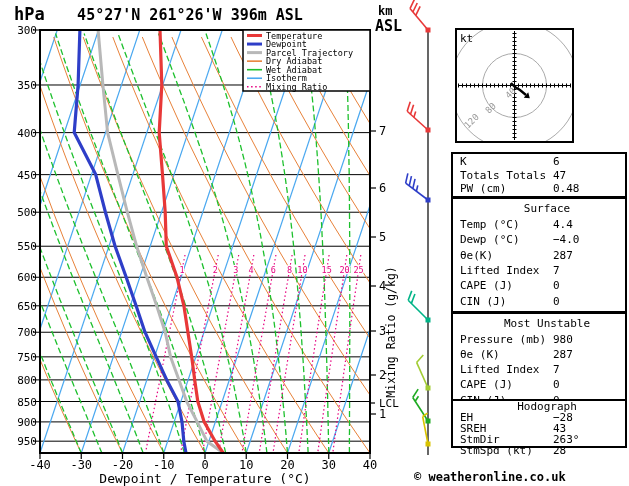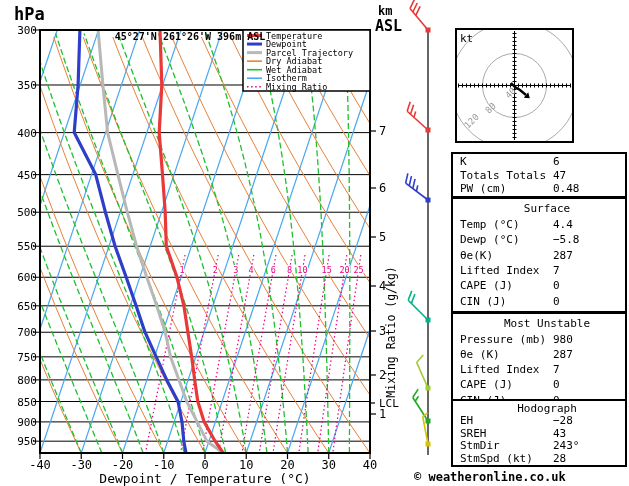--- a/index.html
+++ b/index.html
@@ -1,20 +1,20 @@
 <!DOCTYPE html>
 <html><head>
 <meta charset="utf-8">
 <style>
   html,body{margin:0;padding:0;background:#fff;}
   #page{position:relative;width:629px;height:486px;background:#fff;overflow:hidden;
         font-family:"DejaVu Sans Mono","Liberation Mono",monospace;color:#000;}
   .abs{position:absolute;}
   .hdr{font-weight:bold;font-size:13px;white-space:nowrap;}
-  #title{left:40px;top:6px;width:300px;text-align:center;font-size:10px;letter-spacing:0px;margin-top:25px;}
+  #title{left:40px;top:6px;width:300px;text-align:center;font-size:15px;letter-spacing:0px;}
   #datetime{left:398px;top:6px;width:229px;text-align:right;font-size:13px;}
   #hpa{left:14px;top:4px;font-size:17px;font-weight:bold;}
   #kmlbl{left:378px;top:4px;font-size:12px;font-weight:bold;}
   #asllbl{left:375px;top:17px;font-size:15px;font-weight:bold;}
   #footer{left:414px;top:470px;width:229px;text-align:left;font-size:12px;font-weight:bold;}
   .tbox{position:absolute;left:451px;width:176px;border:2px solid #000;background:#fff;
         box-sizing:border-box;display:flex;flex-direction:column;justify-content:space-evenly;
         font-size:11px;line-height:1;}
   .trow{position:relative;padding-left:7px;white-space:nowrap;}
   .tval{position:absolute;left:100px;top:0;}
@@ -339,36 +339,36 @@
 
   <div class="tbox" style="top:152px;height:46px">
     <div class="trow"><span>K</span><span class="tval">6</span></div>
     <div class="trow"><span>Totals Totals</span><span class="tval">47</span></div>
     <div class="trow"><span>PW (cm)</span><span class="tval">0.48</span></div>
   </div>
 
   <div class="tbox" style="top:197px;height:116px">
     <div class="trow thead">Surface</div>
     <div class="trow"><span>Temp (°C)</span><span class="tval">4.4</span></div>
-    <div class="trow"><span>Dewp (°C)</span><span class="tval">−5.8</span></div>
+    <div class="trow"><span>Dewp (°C)</span><span class="tval">−4.0</span></div>
     <div class="trow"><span>θe(K)</span><span class="tval">287</span></div>
     <div class="trow"><span>Lifted Index</span><span class="tval">7</span></div>
     <div class="trow"><span>CAPE (J)</span><span class="tval">0</span></div>
     <div class="trow"><span>CIN (J)</span><span class="tval">0</span></div>
   </div>
 
   <div class="tbox" style="top:312px;height:100px">
     <div class="trow thead">Most Unstable</div>
     <div class="trow"><span>Pressure (mb)</span><span class="tval">980</span></div>
     <div class="trow"><span>θe (K)</span><span class="tval">287</span></div>
     <div class="trow"><span>Lifted Index</span><span class="tval">7</span></div>
     <div class="trow"><span>CAPE (J)</span><span class="tval">0</span></div>
     <div class="trow"><span>CIN (J)</span><span class="tval">0</span></div>
   </div>
 
-  <div class="tbox" style="top:399px;height:68px">
+  <div class="tbox" style="top:399px;height:49px">
     <div class="trow thead">Hodograph</div>
     <div class="trow"><span>EH</span><span class="tval">−28</span></div>
     <div class="trow"><span>SREH</span><span class="tval">43</span></div>
-    <div class="trow"><span>StmDir</span><span class="tval">243°</span></div>
+    <div class="trow"><span>StmDir</span><span class="tval">263°</span></div>
     <div class="trow"><span>StmSpd (kt)</span><span class="tval">28</span></div>
   </div>
 </div>
 
 </body></html>

